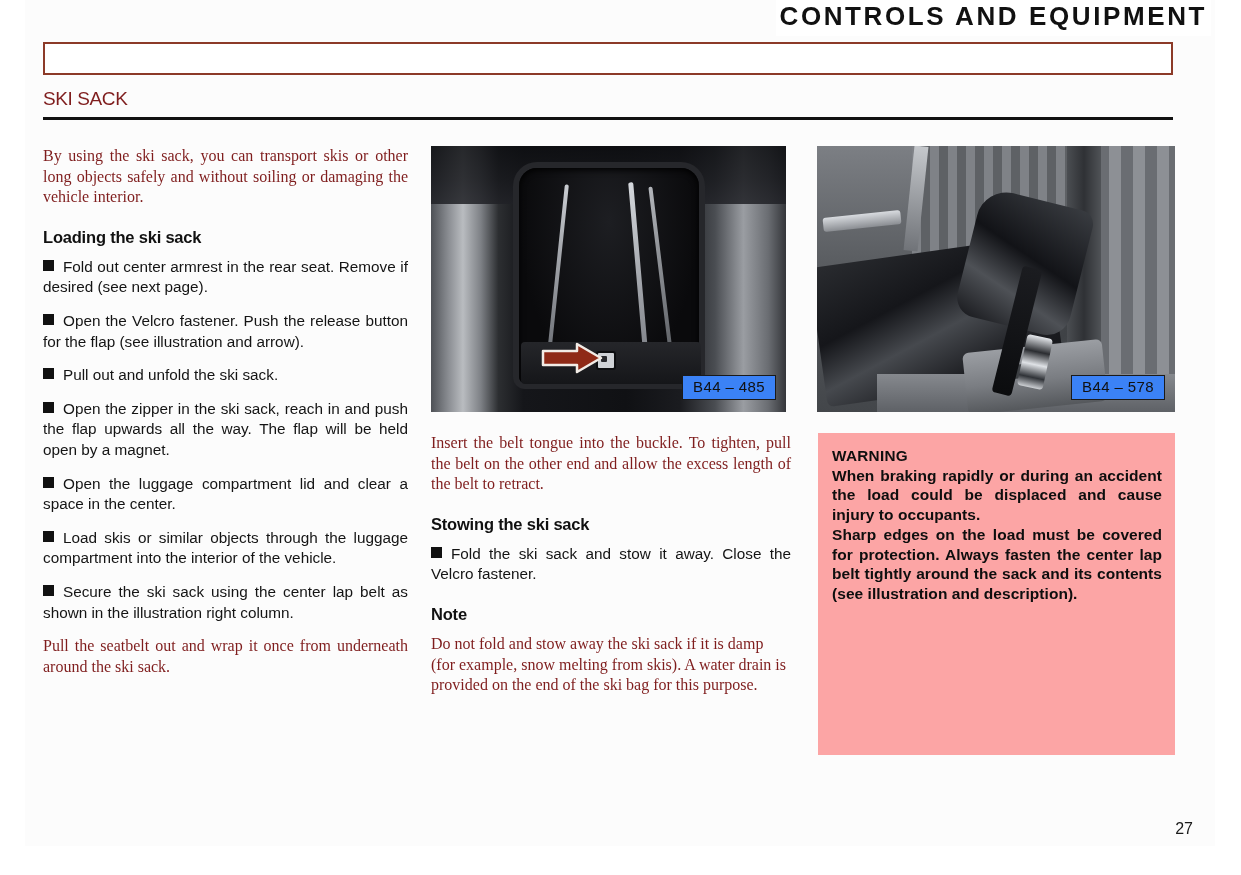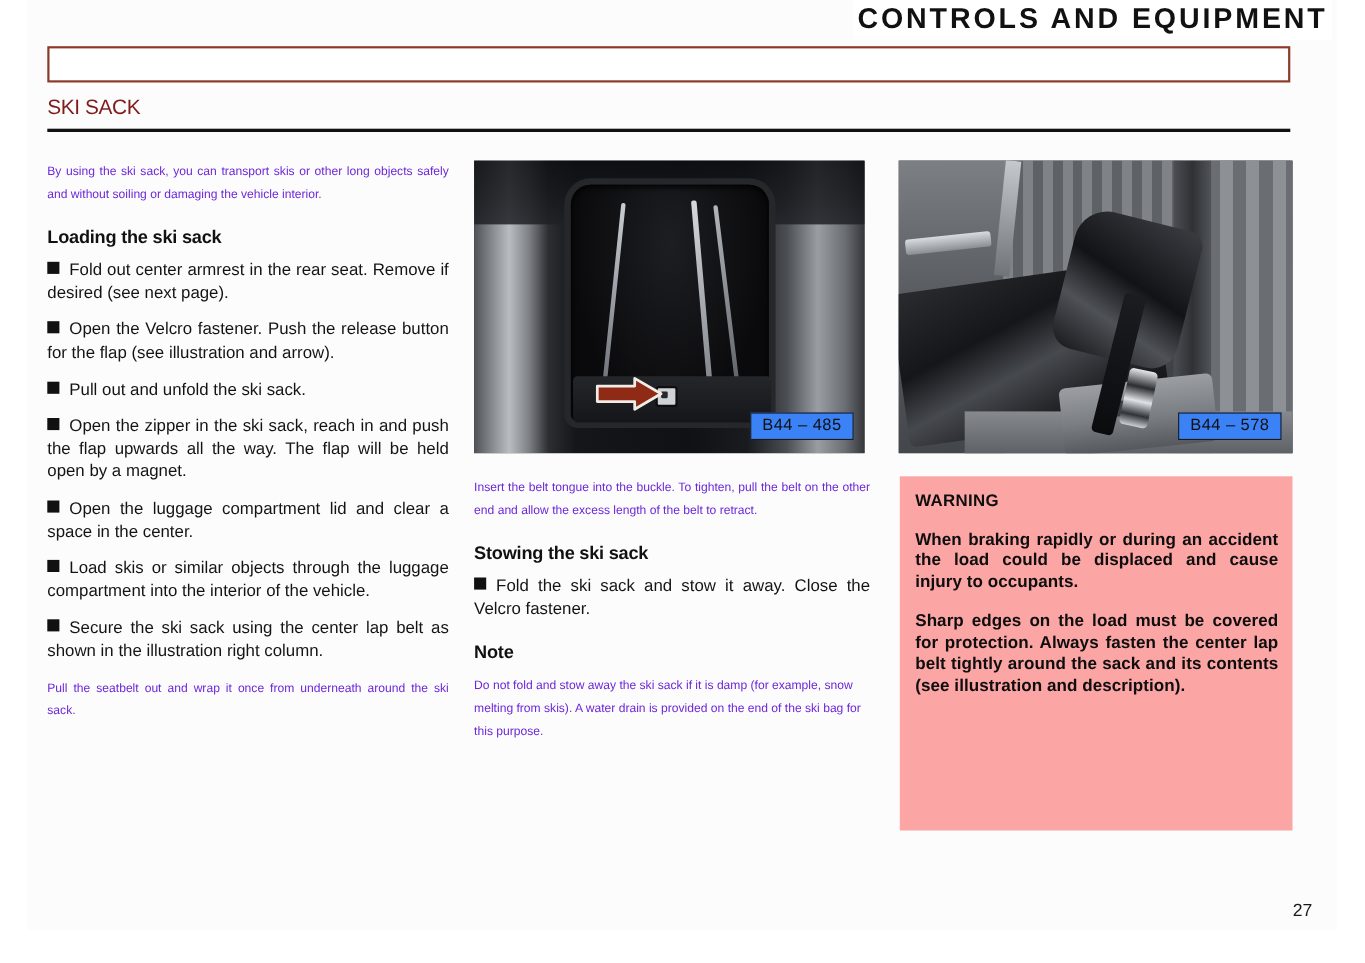--- a/index.html
+++ b/index.html
@@ -65,25 +65,26 @@
   }
   
   .col {
     position: absolute;
     top: 146px;
   }
   .col-left  { left: 18px;  width: 365px; }
   .col-mid   { left: 406px; width: 360px; }
 
   .body-text {
-    font-size: 11px;
+    font-size: 16px;
     line-height: 20.6px;
-    color: #6d28d9;
+    color: #7f1d1d;
     text-align: justify;
     margin: 0 0 13px 0;
+    font-family: Liberation Serif, serif;
   }
   .body-text.nojust { text-align: left; }
   .subhead {
     font-size: 16.5px;
     font-weight: bold;
     color: #111111;
     margin: 20px 0 10px 0;
     letter-spacing: -0.2px;
   }
   .bullet {
@@ -290,21 +291,21 @@
   }
   .warn-p {
     font-size: 15.5px;
     font-weight: bold;
     line-height: 19.8px;
     color: #0e0e0e;
     text-align: justify;
     margin: 0;
     letter-spacing: 0.05px;
   }
-  .warn-p.gap { margin-top: 15px; }
+  .warn-p.gap { }
   
   .page-number {
     position: absolute;
     right: 22px;
     top: 820px;
     font-size: 16px;
     color: #1a1a1a;
   }
 </style>
 </head>

